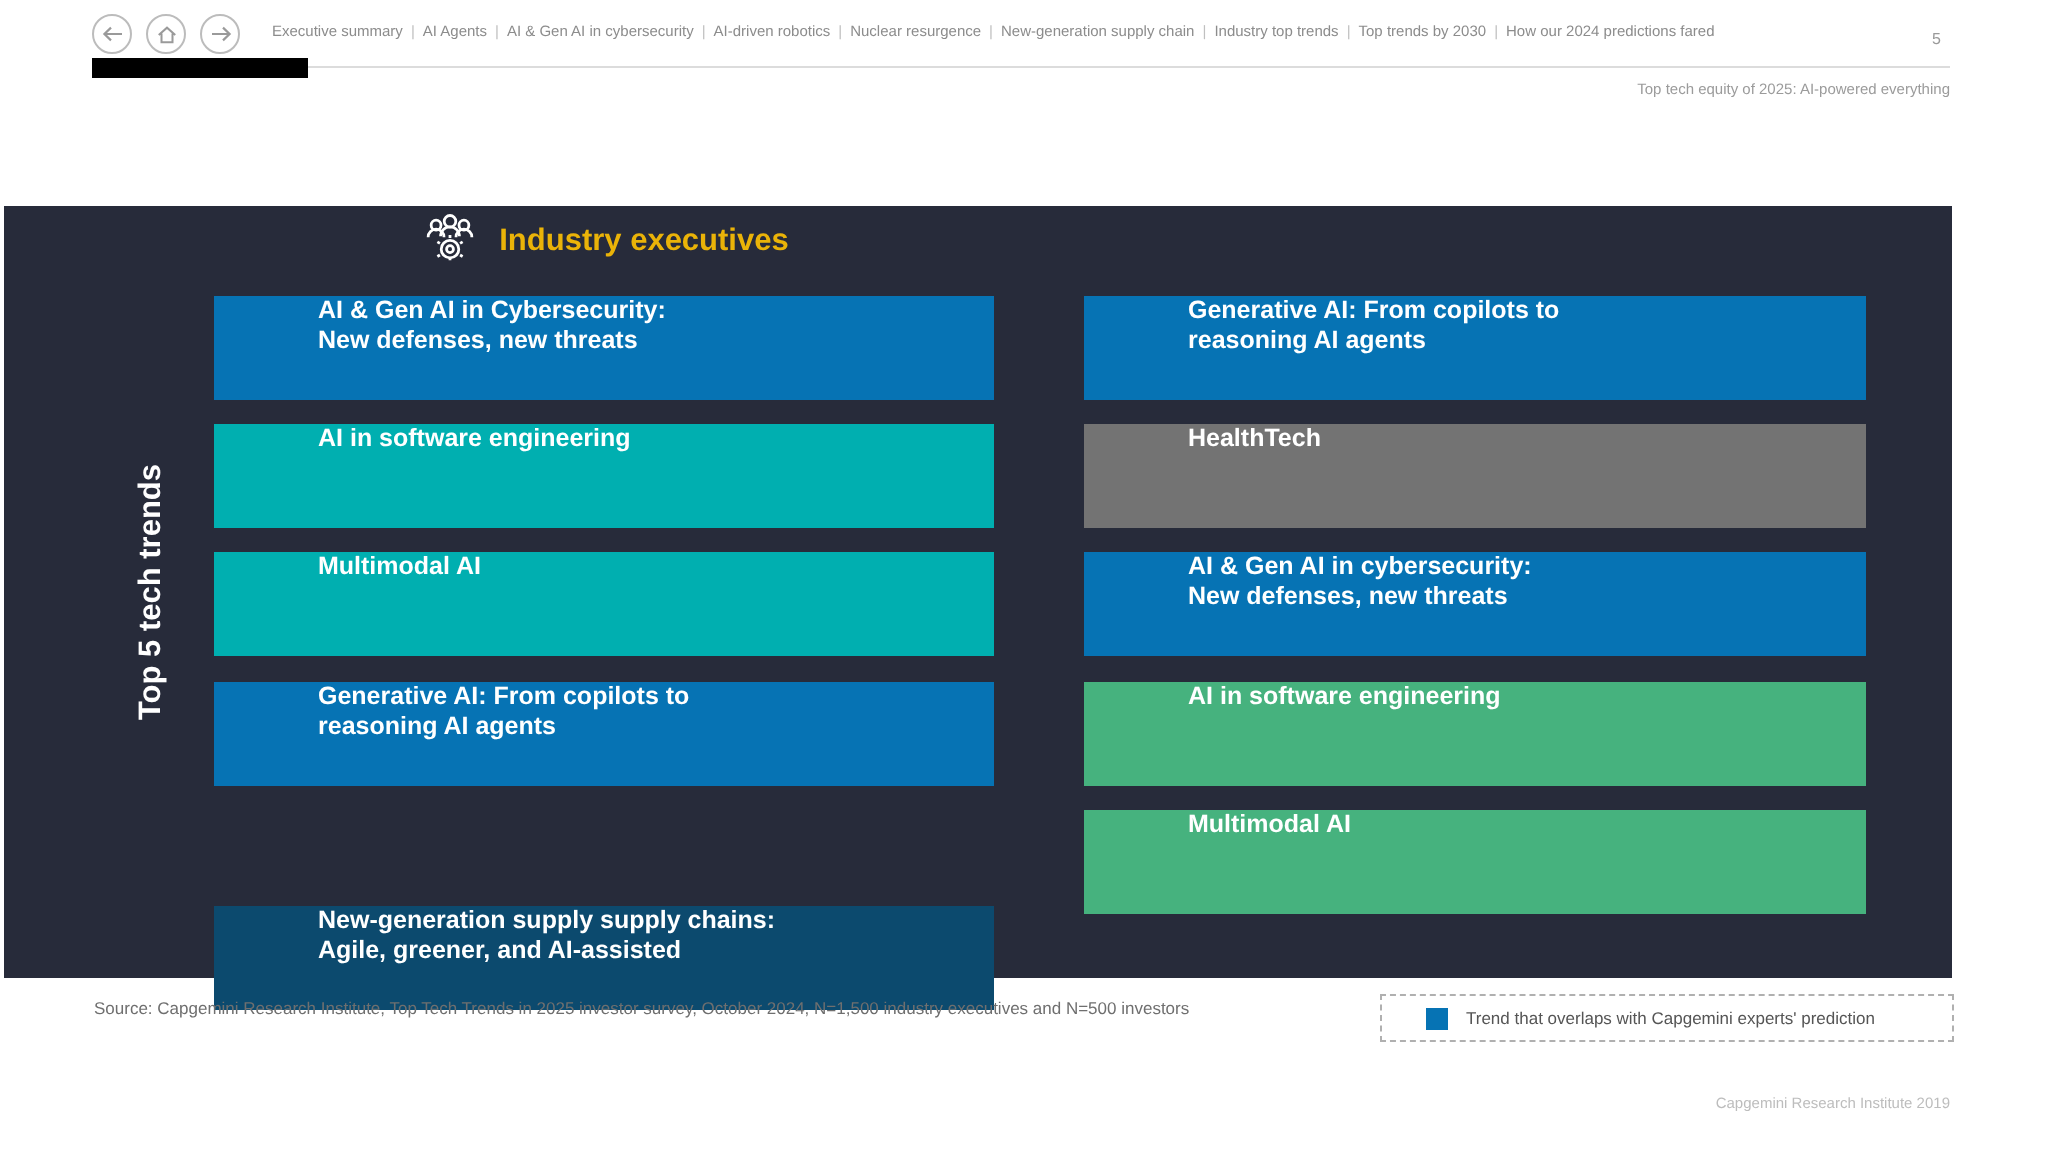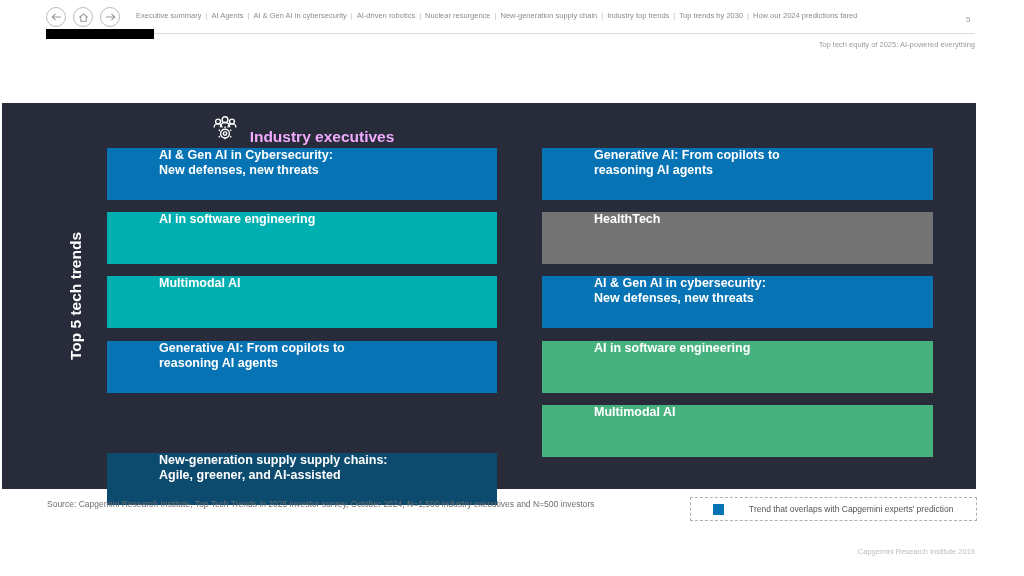--- a/index.html
+++ b/index.html
@@ -22,36 +22,36 @@
   .nav-item{cursor:pointer;}
   .page-num{position:absolute;left:966px;top:15px;font-size:8px;color:#9a9a9a;}
   .progress-track{position:absolute;left:46px;top:33px;width:929px;height:1px;background:#dcdcdc;}
   .progress-fill{position:absolute;left:46px;top:29px;width:108px;height:10px;background:#000;}
   .subtitle{position:absolute;right:49px;top:40px;font-size:7.5px;color:#9b9b9b;}
   
   .panel{position:absolute;left:2px;top:103px;width:974px;height:386px;}
   .side-label-wrap{position:absolute;left:52px;top:0;bottom:0;width:44px;
     display:flex;align-items:center;justify-content:center;}
   .side-label{transform:rotate(-90deg);white-space:nowrap;color:#fff;font-weight:bold;font-size:15.5px;}
-  .col-header{position:absolute;top:13px;height:30px;display:flex;align-items:flex-end;
-    justify-content:center;gap:10px;color:#f0abfc;font-weight:bold;font-size:15.5px;}
+  .col-header{position:absolute;top:3px;height:30px;display:flex;align-items:center;
+    justify-content:center;gap:10px;color:#eab308;font-weight:bold;font-size:15.5px;}
   .col-header.left{left:105px;width:390px;}
   .col-header.right{left:540px;width:391px;}
   .bar{
     position:absolute;height:52px;display:flex;flex-direction:column;
     padding-left:52px;box-sizing:border-box;color:#fff;font-weight:bold;font-size:12.5px;line-height:1.2;
   }
   .bar.colL{left:105px;width:390px;}
   .bar.colR{left:540px;width:391px;}
   .r0{top:45px}.r1{top:109px}.r2{top:173px}.r3{top:238px}.r4{top:302px}
   
   .source{position:absolute;left:47px;top:499px;font-size:8.5px;color:#6f6f6f;}
   .legend-box{
     position:absolute;left:690px;top:497px;width:287px;height:24px;border:1px dashed #b0b0b0;
-    box-sizing:border-box;display:flex;align-items:center;padding-left:22px;gap:25px;background:#fff;
+    box-sizing:border-box;display:flex;align-items:center;padding-left:22px;gap:9px;background:#fff;
   }
   .legend-swatch{width:11px;height:11px;flex:0 0 auto;}
   .legend-label{font-size:8.5px;color:#555;}
   .copyright{position:absolute;right:49px;top:547px;font-size:7.5px;color:#bdbdbd;}
 </style>
 </head>
 <body>
 
 <div class="nav-btn" style="left:46px">
   <span>

